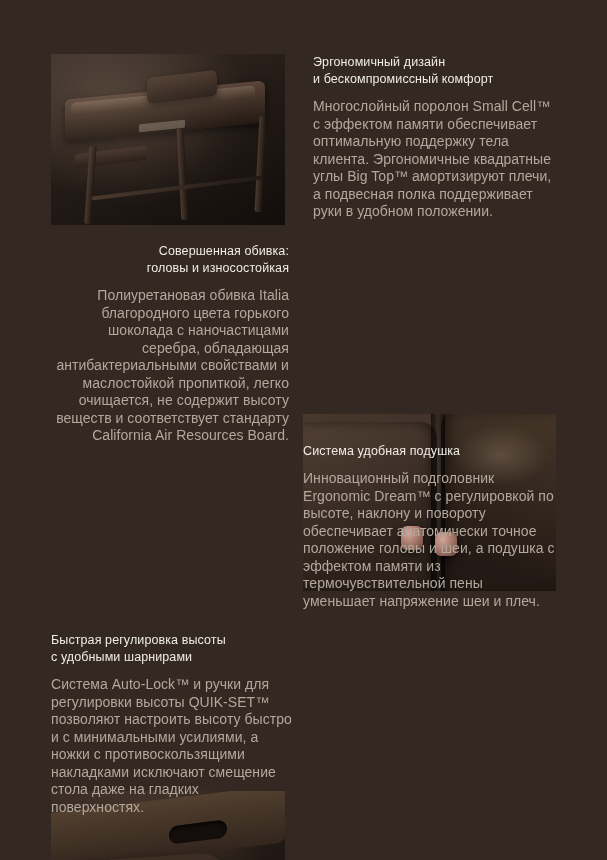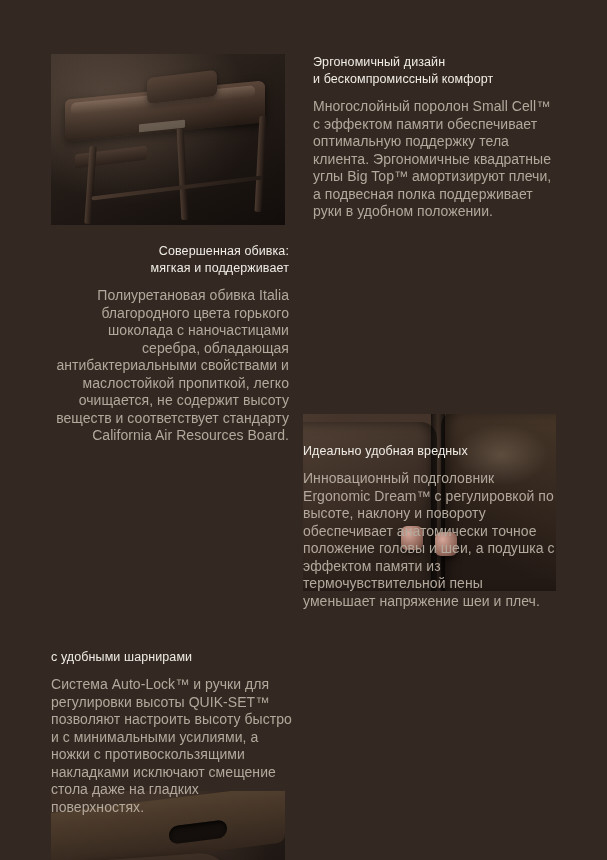--- a/index.html
+++ b/index.html
@@ -183,21 +183,21 @@
     <h2 class="heading">
       <span>Эргономичный дизайн</span><br>
       <span>и бескомпромиссный комфорт</span>
     </h2>
     <p class="body">Многослойный поролон Small Cell™ с эффектом памяти обеспечивает оптимальную поддержку тела клиента. Эргономичные квадратные углы Big Top™ амортизируют плечи, а подвесная полка поддерживает руки в удобном положении.</p>
   </div>
 
   <div class="txt-block" style="left:51px; top:243px; width:238px;text-align:right;">
     <h2 class="heading">
       <span>Совершенная обивка:</span><br>
-      <span>мягкая и поддерживает</span>
+      <span>головы и износостойкая</span>
     </h2>
     <p class="body">Полиуретановая обивка Italia благородного цвета горького шоколада с наночастицами серебра, обладающая антибактериальными свойствами и маслостойкой пропиткой, легко очищается, не содержит высоту веществ и соответствует стандарту California Air Resources Board.</p>
   </div>
 
   <div class="photo" id="photo2">
     <div class="panelL"></div>
     <div class="panelR"></div>
     <div class="seam"></div>
     <div class="foot1"></div>
     <div class="foot2"></div>
@@ -206,26 +206,26 @@
 
   <div class="photo" id="photo3">
     <div class="top-pad"></div>
     <div class="hole"></div>
     <div class="cradle"></div>
 
   </div>
 
   <div class="txt-block" style="left:303px; top:443px; width:253px;">
     <h2 class="heading">
-      <span>Идеально удобная вредных</span><br>
+      <span>Система удобная подушка</span><br>
     </h2>
     <p class="body">Инновационный подголовник Ergonomic Dream™ с регулировкой по высоте, наклону и повороту обеспечивает анатомически точное положение головы и шеи, а подушка с эффектом памяти из термочувствительной пены уменьшает напряжение шеи и плеч.</p>
   </div>
 
   <div class="txt-block" style="left:51px; top:632px; width:243px;">
     <h2 class="heading">
-      <br>
+      <span>Быстрая регулировка высоты</span><br>
       <span>с удобными шарнирами</span>
     </h2>
     <p class="body">Система Auto-Lock™ и ручки для регулировки высоты QUIK-SET™ позволяют настроить высоту быстро и с минимальными усилиями, а ножки с противоскользящими накладками исключают смещение стола даже на гладких поверхностях.</p>
   </div>
 
 </div>
 
 </body></html>

